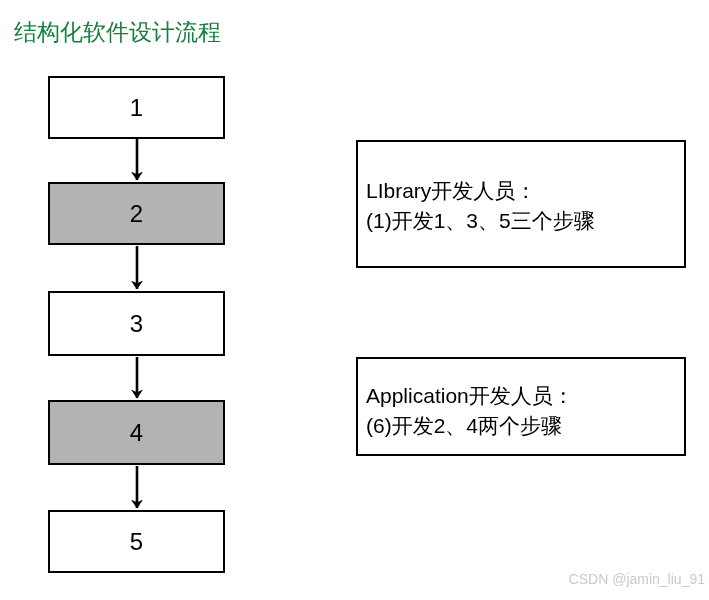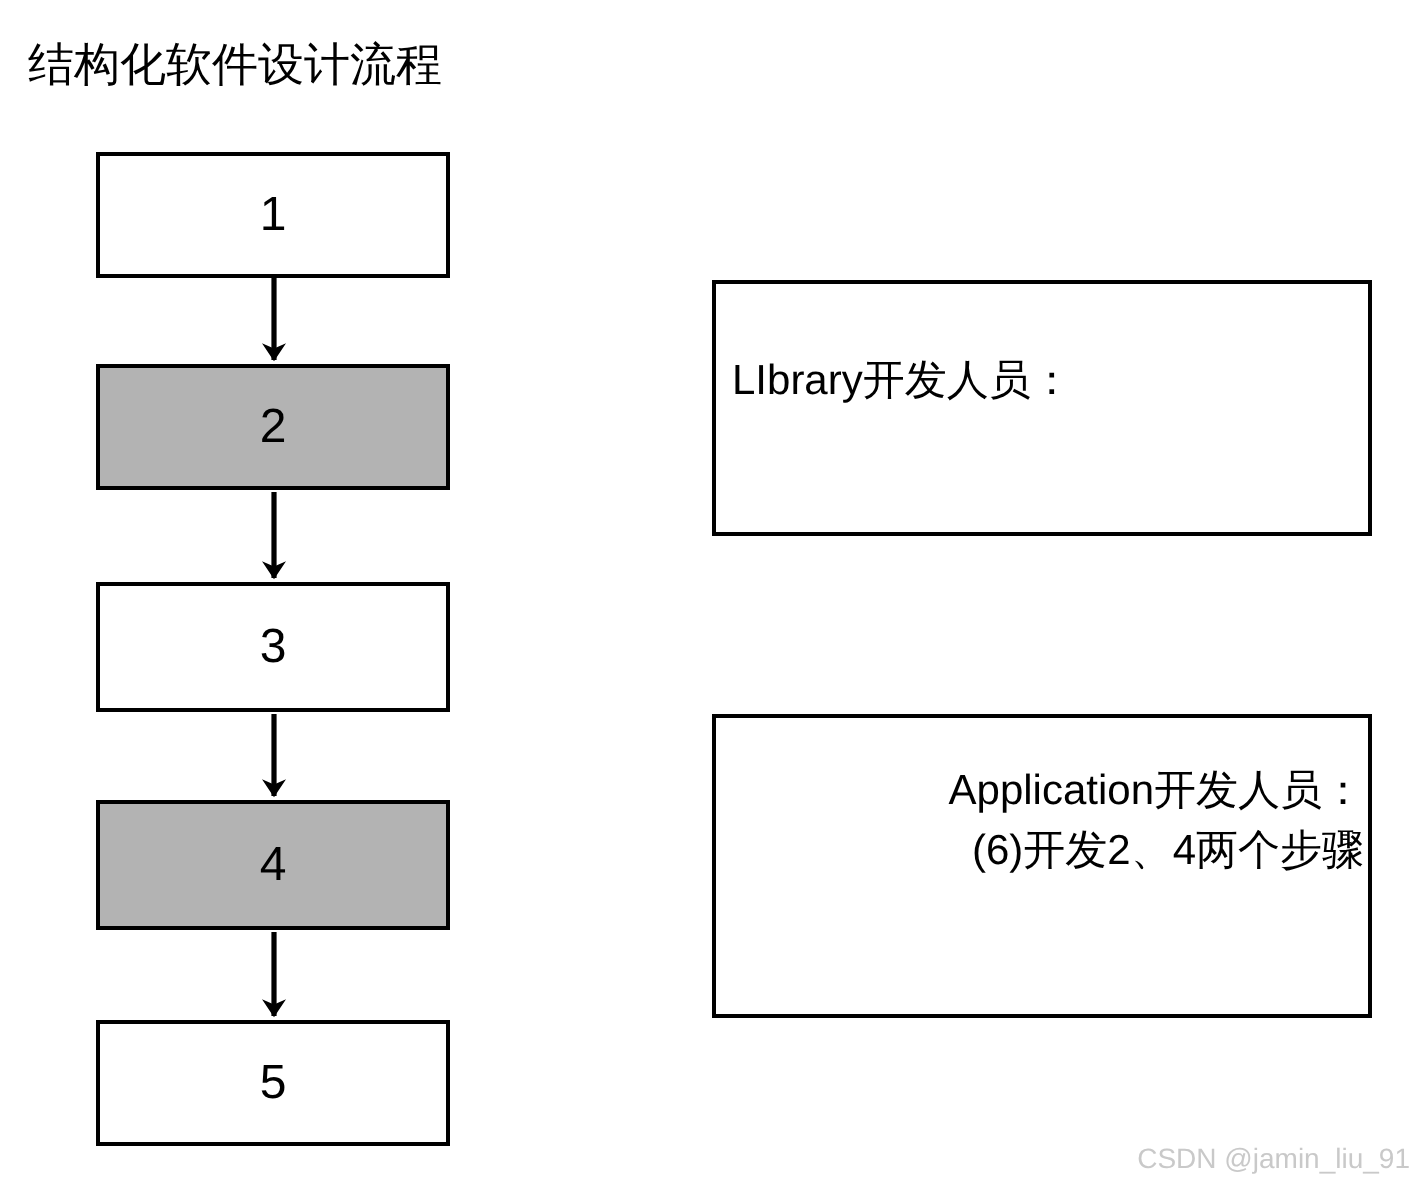--- a/index.html
+++ b/index.html
@@ -26,21 +26,21 @@
 
   
   .page-title {
     position: absolute;
     left: 14px;
     top: 19px;
     font-size: 23px;
     line-height: 26px;
     letter-spacing: 0px;
     white-space: nowrap;
-    color: #000000;
+    color: #15803d;
   }
 
   
   .flow-box {
     position: absolute;
     left: 48px;
     width: 177px;
     box-sizing: border-box;
     border: 2px solid #000000;
     background: #ffffff;
@@ -77,21 +77,21 @@
   .note-box {
     position: absolute;
     left: 356px;
     width: 330px;
     box-sizing: border-box;
     border: 2px solid #000000;
     background: #ffffff;
     text-decoration: underline;
   }
   #note-box-1 { top: 140px; height: 128px; }
-  #note-box-2 { top: 357px; height: 152px; text-align: right; }
+  #note-box-2 { top: 357px; height: 99px; }
 
   .note-lines {
     position: absolute;
     left: 8px;
     width: 316px;
   }
   #note-box-1 .note-lines { top: 34px; }
   #note-box-2 .note-lines { top: 22px; }
 
   .note-line {
@@ -150,20 +150,21 @@
       <line x1="137" y1="139" x2="137" y2="180"></line>
       <line x1="137" y1="246" x2="137" y2="289"></line>
       <line x1="137" y1="357" x2="137" y2="398"></line>
       <line x1="137" y1="466" x2="137" y2="508"></line>
     </g>
   </svg>
 
   <div class="note-box" id="note-box-1">
     <div class="note-lines">
       <div class="note-line">LIbrary开发人员：</div>
+      <div class="note-line">(1)开发1、3、5三个步骤</div>
     </div>
   </div>
 
   <div class="note-box" id="note-box-2">
     <div class="note-lines">
       <div class="note-line">Application开发人员：</div>
       <div class="note-line">(6)开发2、4两个步骤</div>
     </div>
   </div>
 

